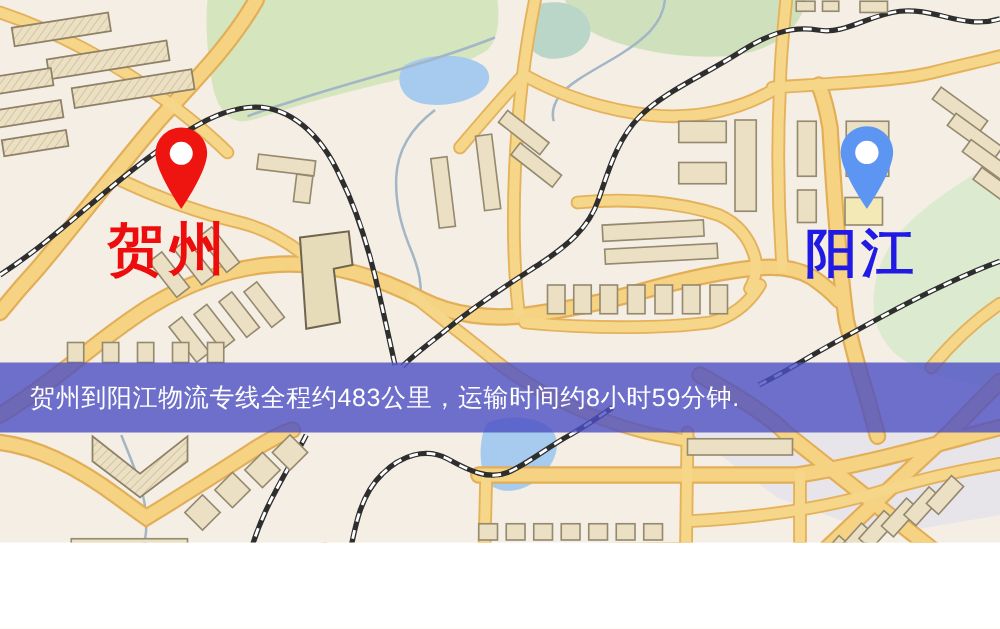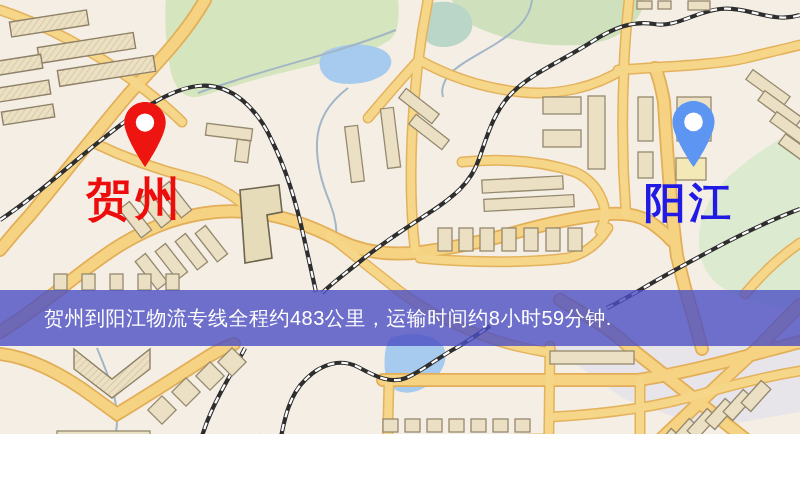--- a/index.html
+++ b/index.html
@@ -22,21 +22,21 @@
   .pin{position:absolute;}
   .pin svg{display:block;width:100%;height:100%;}
   .pin-origin{left:122px;top:100px;width:46px;height:69px;}
   .pin-dest{left:670px;top:99px;width:47px;height:70px;}
   .city-label{position:absolute;font-weight:bold;line-height:1;white-space:nowrap;}
   .city-label.origin{left:86px;top:176px;font-size:45px;letter-spacing:4px;color:#ed0d0d;}
   .city-label.dest{left:644px;top:182px;font-size:42px;letter-spacing:3px;color:#201ae4;text-align:center;}
   .banner{position:absolute;left:0;top:290px;width:800px;height:56px;
           background:rgba(76,79,195,0.8);display:flex;align-items:center;
           box-sizing:border-box;padding-left:24px;}
-  .banner span{color:#ffffff;font-size:20px;letter-spacing:0.5px;white-space:nowrap;margin-left:20px;}
+  .banner span{color:#ffffff;font-size:20px;letter-spacing:0.5px;white-space:nowrap;}
 </style>
 </head>
 <body>
 
 <div class="stage">
 
 <svg class="map" width="800" height="503" viewBox="0 0 800 503" aria-hidden="true">
   <defs>
     <pattern id="hatch" width="5" height="5" patternUnits="userSpaceOnUse" patternTransform="rotate(45)">
       <rect width="5" height="5" fill="#ebe0c3"></rect>

